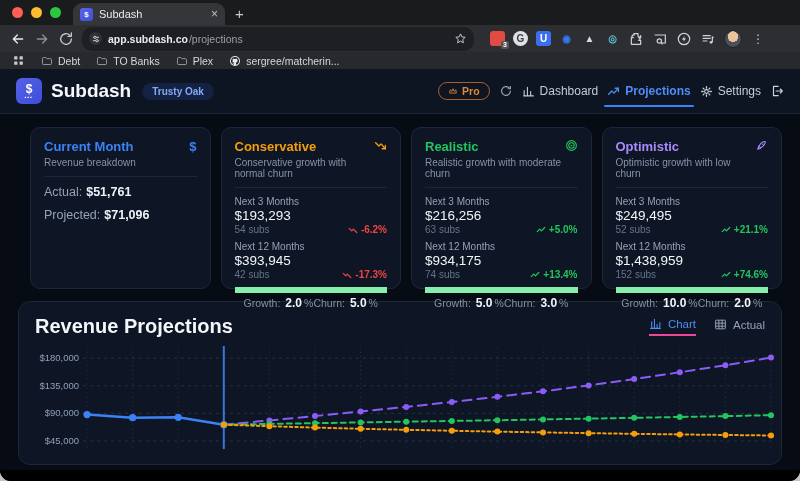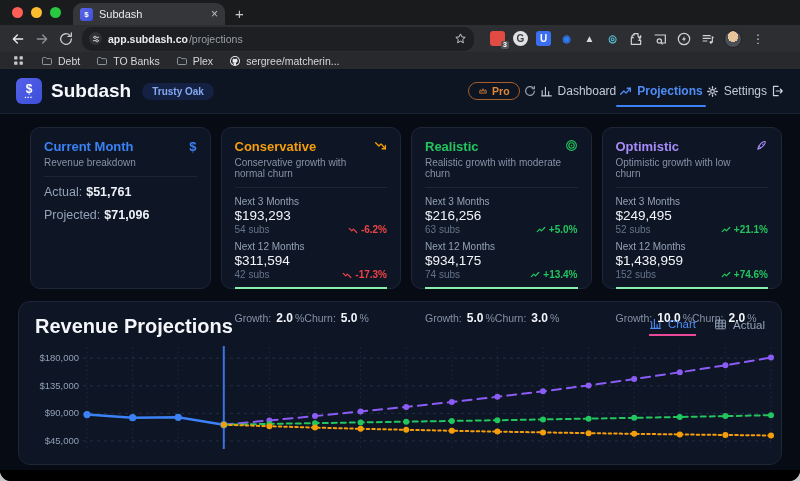--- a/index.html
+++ b/index.html
@@ -47,21 +47,21 @@
   .app { height:401px; background:#070b13; }
   .app-header { height:45px; background:#0d1422; border-bottom:1px solid #1b2434;
     display:flex; align-items:center; padding:0 16px; }
   .logo { width:26px; height:26px; border-radius:6px; background:linear-gradient(135deg,#5661e8,#3c4ed8);
     color:#fff; display:flex; flex-direction:column; align-items:center; justify-content:center;
     font-size:12px; font-weight:bold; line-height:11px; }
   .logo small { font-size:5px; letter-spacing:1px; line-height:4px; }
   .app-name { font-size:19px; font-weight:bold; color:#f5f7fa; margin:0 11px 0 9px; }
   .ws-badge { background:#142142; color:#84a9f2; font-size:10px; font-weight:bold;
     border-radius:999px; padding:3px 10px; }
-  .hdr-right { margin-left:auto; display:flex; align-items:center; gap:3px; height:100%; }
+  .hdr-right { margin-left:auto; display:flex; align-items:center; gap:9px; height:100%; }
   .pro { display:flex; align-items:center; gap:4px; border:1px solid #a85f2a; color:#e0863a;
     font-size:10.5px; font-weight:bold; border-radius:999px; padding:2px 9px; }
   .nav-item { display:flex; align-items:center; gap:5px; font-size:12px; color:#c3ccd9;
     height:100%; position:relative; }
   .nav-item.active { color:#4e8df6; font-weight:bold; }
   .nav-item.active::after { content:""; position:absolute; left:-3px; right:-3px; bottom:6px;
     height:2px; border-radius:2px; background:#3b82f6; }
 
   .main { padding:13px 18px 0; }
   .cards-row { display:grid; grid-template-columns:repeat(4,1fr); gap:10px;margin-left:12px; }
@@ -72,22 +72,22 @@
   .divider { border-top:1px solid #1c2637; margin:8px 0; }
   .cm-row { font-size:12.5px; margin-bottom:9px; color:#94a3b8; }
   .cm-row b { color:#eef2f8; margin-left:4px; }
   .dollar-ic { color:#3b82f6; font-size:13px; font-weight:bold; }
 
   .p-label { font-size:10px; color:#93a1b5; }
   .p-value { font-size:13.5px; font-weight:normal; color:#f2f5fa; margin:1px 0 1px; }
   .p-subrow { display:flex; justify-content:space-between; align-items:center; font-size:10px;
     color:#64748b; margin-bottom:6px; }
   .p-delta { display:flex; align-items:center; gap:3px; font-weight:bold; font-size:10px; }
-  .sc-footer { display:flex; justify-content:flex-start; margin-top:7px; padding-top:22px;
-    border-top:2px solid #86efac; font-size:10.5px; color:#8592a7; }
+  .sc-footer { display:flex; justify-content:center; margin-top:7px; padding-top:3px;
+    border-top:6px solid #86efac; font-size:10.5px; color:#8592a7; }
   .sc-footer b { color:#f2f5fa; font-size:12px; margin:0 2px 0 5px; }
   .sc-icon svg { display:none; }
   .sc-icon svg.show { display:block; }
 
   .chart-card { margin-top:12px; background:#0e1524; border:1px solid #1d2738; border-radius:12px;
     padding:13px 16px 6px; height:164px; }
   .chart-head { display:flex; justify-content:space-between; align-items:center; }
   .chart-title { font-size:20px; font-weight:bold; color:#f4f6fa; }
   .view-toggle { display:flex; gap:18px; align-items:center; font-size:11.5px; }
   .vt { display:flex; align-items:center; gap:6px; color:#94a3b8; padding-bottom:4px; }
@@ -307,21 +307,21 @@
 
           <svg class="d-down" width="10" height="10" viewBox="0 0 24 24" style="display: block;">
                     <path d="M3 8l6 6 4-4 8 8" fill="none" stroke="currentColor" stroke-width="3" stroke-linecap="round" stroke-linejoin="round"></path>
                   </svg>
           <span class="d-txt">-6.2%</span>
         </span>
       </div>
     </div>
     <div class="period">
       <div class="p-label">Next 12 Months</div>
-      <div class="p-value">$311,594</div>
+      <div class="p-value">$393,945</div>
       <div class="p-subrow">
         <span class="p-subs">42 subs</span>
         <span class="p-delta" style="color: rgb(239, 68, 68);">
 
           <svg class="d-down" width="10" height="10" viewBox="0 0 24 24" style="display: block;">
                     <path d="M3 8l6 6 4-4 8 8" fill="none" stroke="currentColor" stroke-width="3" stroke-linecap="round" stroke-linejoin="round"></path>
                   </svg>
           <span class="d-txt">-17.3%</span>
         </span>
       </div>

